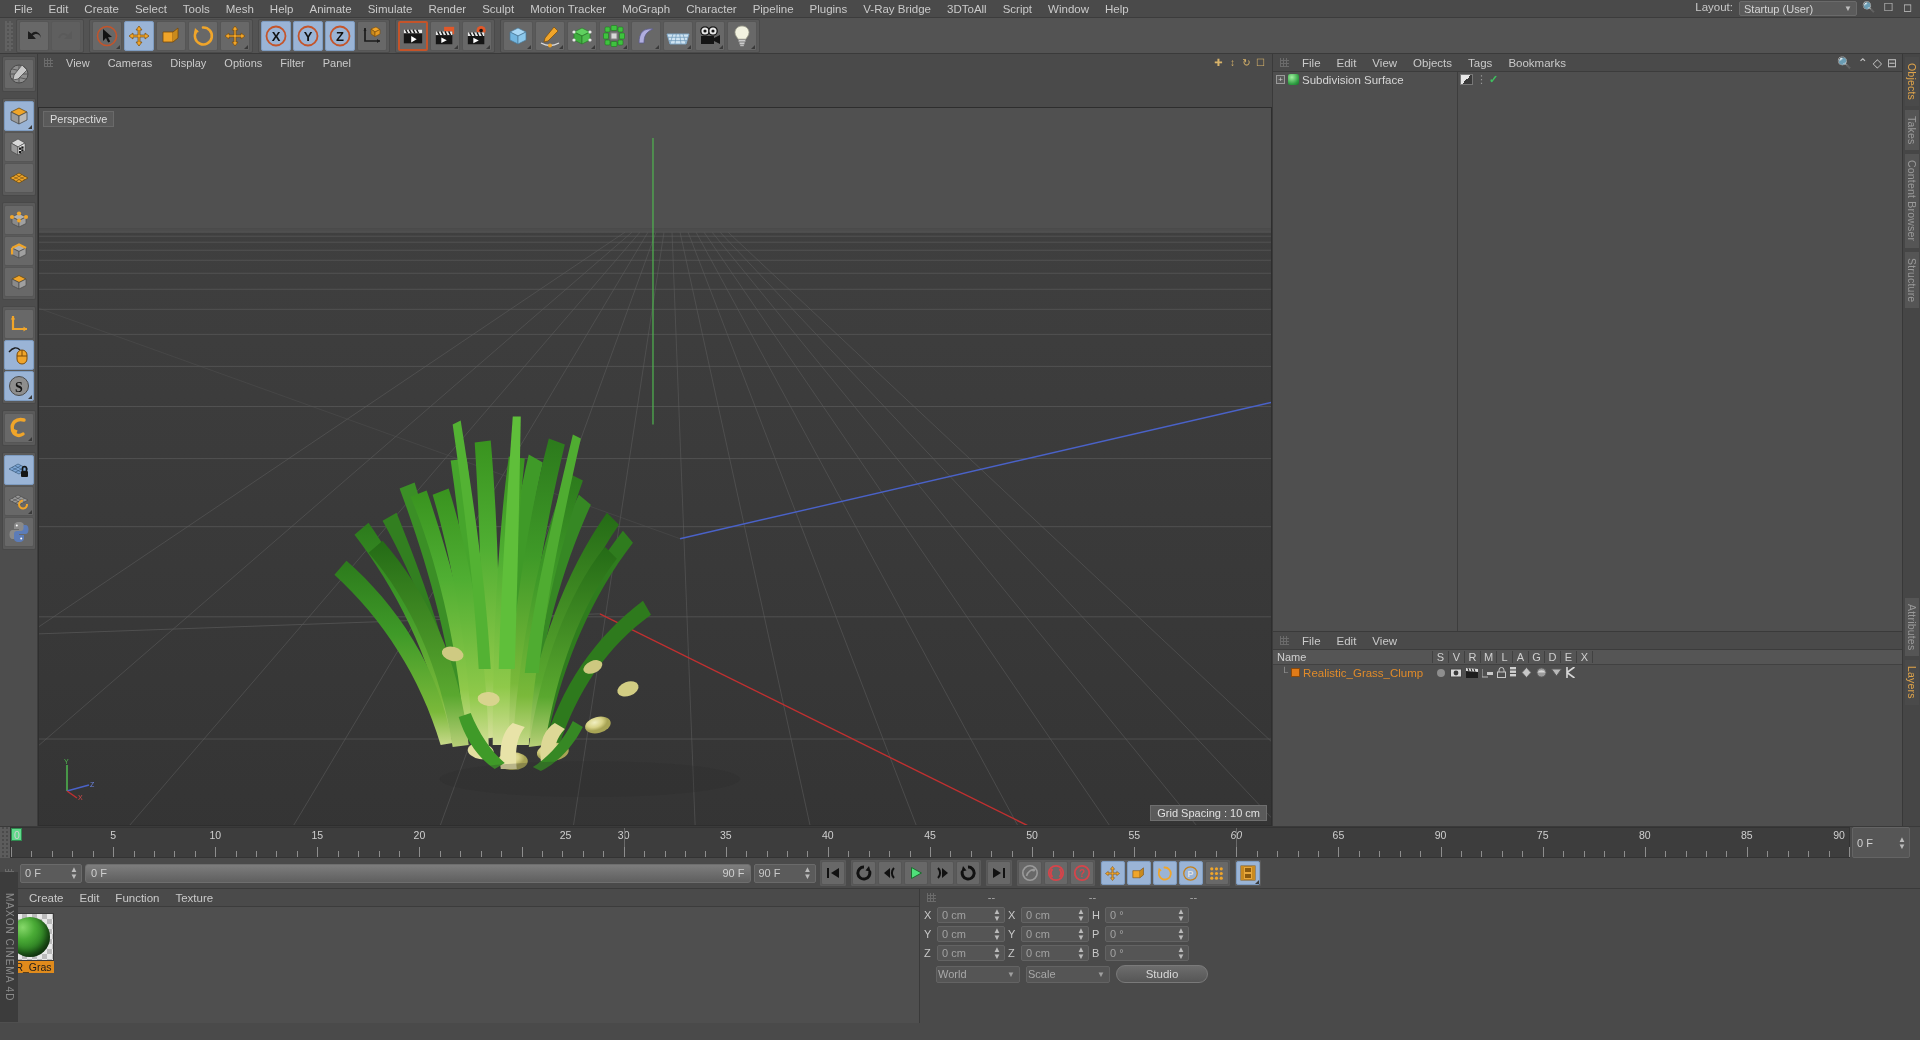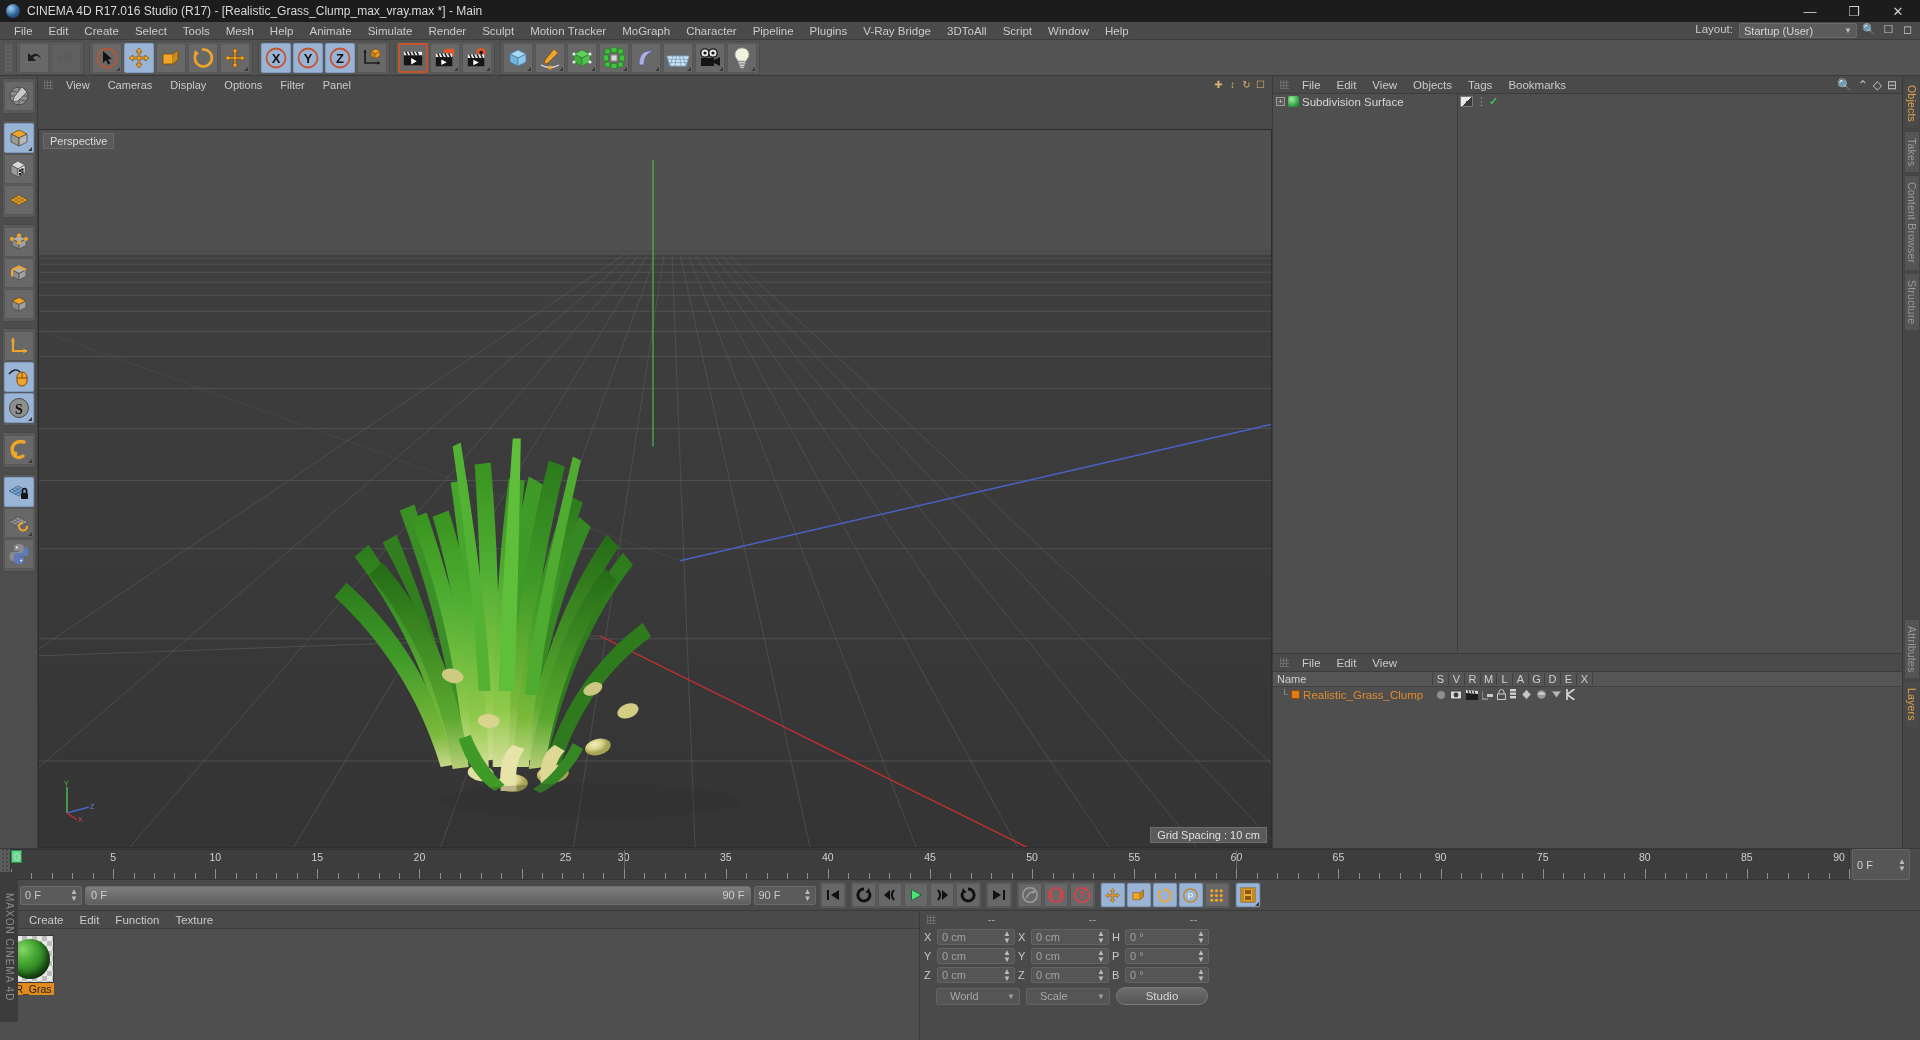--- a/index.html
+++ b/index.html
@@ -164,54 +164,45 @@
      background:radial-gradient(circle at 32% 26%, #86d86a 0%, #4aab36 30%, #2b7d22 62%, #12400f 100%);
      box-shadow:inset -3px -4px 7px rgba(0,0,0,.55);}
   .matname{background:#e08b1c;color:#1d1d1d;font-size:10.5px;text-align:center;
      width:48px;overflow:hidden;white-space:nowrap;line-height:12px;}
   .coordmgr{flex:1;display:flex;flex-direction:column;}
   .coord-head{height:16px;display:flex;align-items:center;gap:0;background:#4a4a4a;padding-left:2px;}
   .coord-head .seg{font-size:11px;color:#a8a8a8;width:101px;text-align:center;}
   .coord-body{flex:1;background:#4a4a4a;padding:2px 4px 4px 4px;}
   .crow{display:flex;align-items:center;gap:3px;margin-bottom:3px;}
   .clab{width:10px;font-size:11px;color:#c8c8c8;text-align:left;}
-  .cfield{width:78px;height:16px;background:#555;border:1px solid #636363;border-radius:2px;
+  .cfield{width:68px;height:16px;background:#555;border:1px solid #636363;border-radius:2px;
      display:flex;align-items:center;padding:0 4px;font-size:11px;color:#a2a2a2;position:relative;}
   .cfield.wide{width:84px;}
   .crow2{display:flex;align-items:center;gap:6px;margin-top:4px;padding-left:12px;}
   .csel{width:84px;height:17px;background:#555;border:1px solid #636363;border-radius:2px;
-     display:flex;align-items:center;padding:0 13px;font-size:11px;color:#a8a8a8;position:relative;}
+     display:flex;align-items:center;padding:0 1px;font-size:11px;color:#a8a8a8;position:relative;}
   .csel .cv{position:absolute;right:4px;font-size:8px;color:#a0a0a0;}
   .applybtn{width:92px;height:18px;background:linear-gradient(180deg,#6d6d6d,#565656);
      border:1px solid #7a7a7a;border-radius:9px;display:flex;align-items:center;
      justify-content:center;font-size:11.5px;color:#d8d8d8;}
   .sgrip{width:9px;height:9px;background:
      repeating-linear-gradient(0deg,#7a7a7a 0 1px,transparent 1px 3px),
      repeating-linear-gradient(90deg,#7a7a7a 0 1px,transparent 1px 3px);
      background-size:3px 3px;opacity:.7;}
 
   .leftlabel{position:absolute;left:0;bottom:18px;width:18px;height:150px;
      background:#3c3c3c;color:#8a8a8a;font-size:10px;writing-mode:vertical-rl;
      text-orientation:mixed;display:flex;align-items:center;justify-content:center;
      letter-spacing:1px;}
 </style>
 </head>
 <body>
 
 <div class="app">
 
-  <div class="titlebar">
-    <div class="tb-logo"></div>
-    <div class="tb-title">CINEMA 4D R17.016 Studio (R17) - [Realistic_Grass_Clump_max_vray.max *] - Main</div>
-    <div class="tb-btns">
-      <div class="tb-btn">—</div>
-      <div class="tb-btn">❐</div>
-      <div class="tb-btn close">✕</div>
-    </div>
-  </div>
 
   <div class="menubar">
     <div class="menuitem">File</div>
     <div class="menuitem">Edit</div>
     <div class="menuitem">Create</div>
     <div class="menuitem">Select</div>
     <div class="menuitem">Tools</div>
     <div class="menuitem">Mesh</div>
     <div class="menuitem">Help</div>
     <div class="menuitem">Animate</div>

